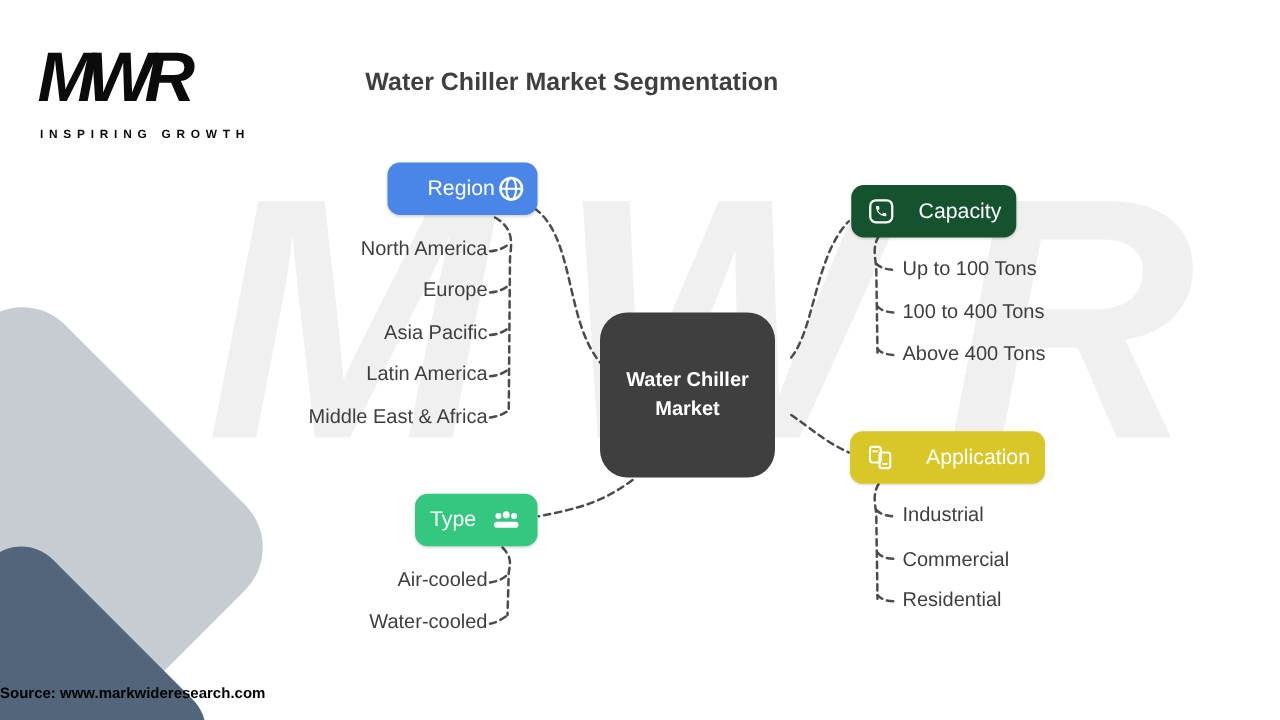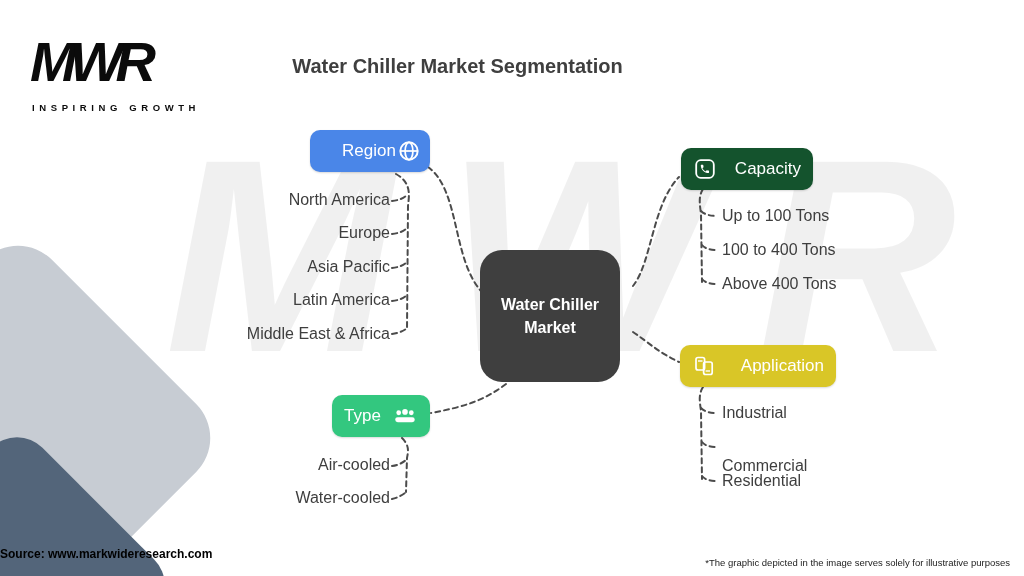--- a/index.html
+++ b/index.html
@@ -166,19 +166,18 @@
   <div class="leaf left" style="top:324px">Middle East &amp; Africa</div>
 
   <div class="leaf right" style="top:206px">Up to 100 Tons</div>
   <div class="leaf right" style="top:240px">100 to 400 Tons</div>
   <div class="leaf right" style="top:274px">Above 400 Tons</div>
 
   <div class="leaf left" style="top:455px">Air-cooled</div>
   <div class="leaf left" style="top:488px">Water-cooled</div>
 
   <div class="leaf right" style="top:403px">Industrial</div>
-  <div class="leaf right" style="top:456px">Commercial</div>
+  <div class="leaf right" style="top:439px">Commercial</div>
   <div class="leaf right" style="top:471px">Residential</div>
 
   <div class="source">Source: www.markwideresearch.com</div>
-  <div class="disclaimer">*The graphic depicted in the image serves solely for illustrative purposes</div>
 
 </div>
 
 </body></html>

